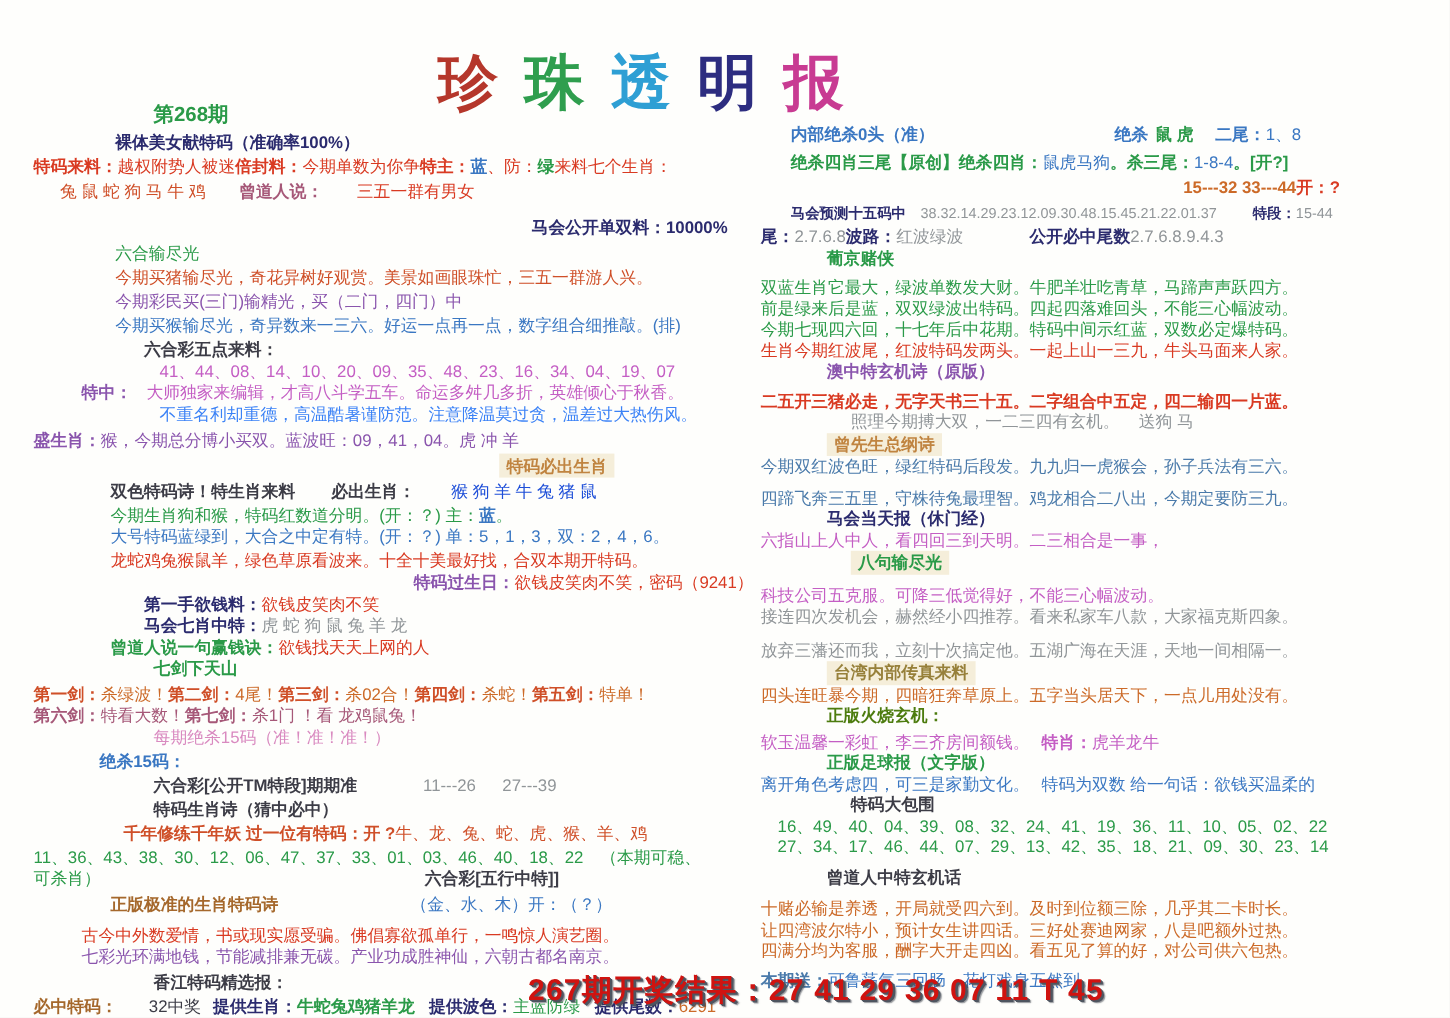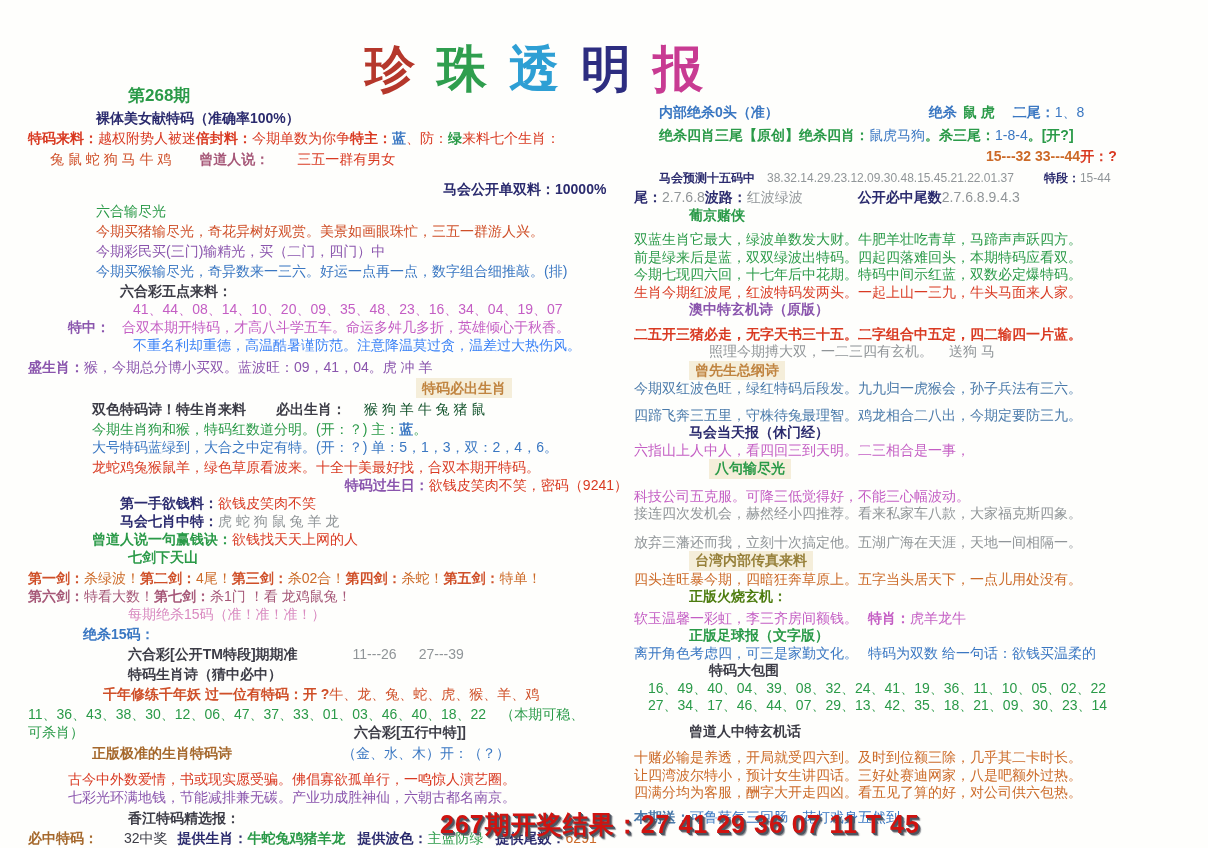--- a/index.html
+++ b/index.html
@@ -32,25 +32,25 @@
       <div class="line" style="padding-left: 68px; margin-top: 2px;"><span style="color: rgb(43, 43, 110); font-weight: bold;">裸体美女献特码（准确率100%）</span></div>
       <div class="line" style="margin-top: 2px;"><span style="color: rgb(217, 58, 34); font-weight: bold;">特码来料：</span><span style="color: rgb(217, 58, 34);">越权附势人被迷 </span><span style="color: rgb(217, 58, 34); font-weight: bold;">倍封料：</span><span style="color: rgb(217, 58, 34);">今期单数为你争 </span><span style="color: rgb(217, 58, 34); font-weight: bold;">特主：</span><span style="color: rgb(58, 119, 194); font-weight: bold;">蓝</span><span style="color: rgb(217, 58, 34);">、防：</span><span style="color: rgb(42, 154, 72); font-weight: bold;">绿</span><span style="color: rgb(217, 58, 34);"> 来料七个生肖：</span></div>
       <div class="line" style="padding-left: 22px; margin-top: 3px;"><span style="color: rgb(207, 79, 40);">兔 鼠 蛇 狗 马 牛 鸡</span><span style="color: rgb(166, 88, 120); font-weight: bold; margin-left: 28px;">曾道人说：</span><span style="color: rgb(217, 58, 34); margin-left: 28px;">三五一群有男女</span></div>
       <div class="line" style="padding-left: 415px; margin-top: 12px;"><span style="color: rgb(43, 43, 110); font-weight: bold;">马会公开单双料：10000%</span></div>
       <div class="line" style="padding-left: 68px; margin-top: 4px;"><span style="color: rgb(42, 154, 72);">六合输尽光</span></div>
       <div class="line" style="padding-left: 68px; margin-top: 2px;"><span style="color: rgb(207, 79, 40);">今期买猪输尽光，奇花异树好观赏。美景如画眼珠忙，三五一群游人兴。</span></div>
       <div class="line" style="padding-left: 68px; margin-top: 2px;"><span style="color: rgb(138, 85, 173);">今期彩民买(三门)输精光，买（二门，四门）中</span></div>
       <div class="line" style="padding-left: 68px; margin-top: 2px;"><span style="color: rgb(58, 119, 194);">今期买猴输尽光，奇异数来一三六。好运一点再一点，数字组合细推敲。(排)</span></div>
       <div class="line" style="padding-left: 92px; margin-top: 2px;"><span style="color: rgb(60, 60, 70); font-weight: bold;">六合彩五点来料：</span></div>
       <div class="line" style="padding-left: 105px;"><span style="color: rgb(196, 94, 196);">41、44、08、14、10、20、09、35、48、23、16、34、04、19、07</span></div>
-      <div class="line" style="padding-left: 40px;"><span style="color: rgb(138, 85, 173); font-weight: bold;">特中：</span><span style="color: rgb(196, 94, 196); margin-left: 12px;">合双本期开特码，才高八斗学五车。命运多舛几多折，英雄倾心于秋香。</span></div>
+      <div class="line" style="padding-left: 40px;"><span style="color: rgb(138, 85, 173); font-weight: bold;">特中：</span><span style="color: rgb(196, 94, 196); margin-left: 12px;">大师独家来编辑，才高八斗学五车。命运多舛几多折，英雄倾心于秋香。</span></div>
       <div class="line" style="padding-left: 105px;"><span style="color: #3b82f6;">不重名利却重德，高温酷暑谨防范。注意降温莫过贪，温差过大热伤风。</span></div>
       <div class="line" style="margin-top: 4px;"><span style="color: rgb(138, 85, 173); font-weight: bold;">盛生肖：</span><span style="color: rgb(138, 85, 173);">猴，今期总分博小买双。蓝波旺：09，41，04。虎 冲 羊</span></div>
       <div class="line hl" style="padding-left: 388px; margin-top: 2px;"><span style="color: rgb(192, 132, 64); font-weight: bold;">特码必出生肖</span></div>
-      <div class="line" style="padding-left: 64px; margin-top: 2px;"><span style="color: rgb(60, 60, 70); font-weight: bold;">双色特码诗！特生肖来料</span><span style="color: rgb(60, 60, 70); font-weight: bold; margin-left: 30px;">必出生肖：</span><span style="color: #14532d; margin-left: 18px;">猴 狗 羊 牛 兔 猪 鼠</span></div>
+      <div class="line" style="padding-left: 64px; margin-top: 2px;"><span style="color: rgb(60, 60, 70); font-weight: bold;">双色特码诗！特生肖来料</span><span style="color: rgb(60, 60, 70); font-weight: bold; margin-left: 30px;">必出生肖：</span><span style="color: #1d4ed8; margin-left: 30px;">猴 狗 羊 牛 兔 猪 鼠</span></div>
       <div class="line" style="padding-left: 64px; margin-top: 2px;"><span style="color: rgb(42, 154, 72);">今期生肖狗和猴，特码红数道分明。(开：？) 主：</span><span style="color: rgb(58, 119, 194); font-weight: bold;">蓝</span><span style="color: rgb(42, 154, 72);">。</span></div>
       <div class="line" style="padding-left: 64px;"><span style="color: rgb(58, 119, 194);">大号特码蓝绿到，大合之中定有特。(开：？) 单：5，1，3，双：2，4，6。</span></div>
       <div class="line" style="padding-left: 64px; margin-top: 2px;"><span style="color: rgb(217, 58, 34);">龙蛇鸡兔猴鼠羊，绿色草原看波来。十全十美最好找，合双本期开特码。</span></div>
       <div class="line" style="padding-left: 64px; text-align: right;"><span style="color: rgb(138, 85, 173); font-weight: bold;">特码过生日：</span><span style="color: rgb(217, 58, 34);">欲钱皮笑肉不笑，密码（9241）</span></div>
       <div class="line" style="padding-left: 92px;"><span style="color: rgb(43, 43, 110); font-weight: bold;">第一手欲钱料：</span><span style="color: rgb(217, 58, 34);">欲钱皮笑肉不笑</span></div>
       <div class="line" style="padding-left: 92px;"><span style="color: rgb(43, 43, 110); font-weight: bold;">马会七肖中特：</span><span style="color: rgb(144, 149, 152);">虎 蛇 狗 鼠 兔 羊 龙</span></div>
       <div class="line" style="padding-left: 64px;"><span style="color: rgb(42, 154, 72); font-weight: bold;">曾道人说一句赢钱诀：</span><span style="color: rgb(217, 58, 34);">欲钱找天天上网的人</span></div>
       <div class="line" style="padding-left: 100px;"><span style="color: rgb(42, 154, 72); font-weight: bold;">七剑下天山</span></div>
       <div class="line" style="margin-top: 3px;"><span style="color: rgb(207, 79, 40); font-weight: bold;">第一剑：</span><span style="color: rgb(204, 106, 40);">杀绿波！</span><span style="color: rgb(207, 79, 40); font-weight: bold;">第二剑：</span><span style="color: rgb(204, 106, 40);">4尾！</span><span style="color: rgb(207, 79, 40); font-weight: bold;">第三剑：</span><span style="color: rgb(204, 106, 40);">杀02合！</span><span style="color: rgb(207, 79, 40); font-weight: bold;">第四剑：</span><span style="color: rgb(204, 106, 40);">杀蛇！</span><span style="color: rgb(207, 79, 40); font-weight: bold;">第五剑：</span><span style="color: rgb(204, 106, 40);">特单！</span></div>
       <div class="line"><span style="color: rgb(166, 88, 120); font-weight: bold;">第六剑：</span><span style="color: rgb(166, 88, 120);">特看大数！</span><span style="color: rgb(166, 88, 120); font-weight: bold;">第七剑：</span><span style="color: rgb(166, 88, 120);">杀1门 ！看 龙鸡鼠兔！</span></div>
@@ -68,21 +68,21 @@
       <div class="line" style="margin-top: 2px;"><span style="color: rgb(165, 104, 44); font-weight: bold;">必中特码：</span><span style="color: rgb(60, 60, 70); margin-left: 26px;">32中奖</span><span style="color: rgb(43, 43, 110); font-weight: bold; margin-left: 10px;">提供生肖：</span><span style="color: rgb(42, 154, 72); font-weight: bold;">牛蛇兔鸡猪羊龙</span><span style="color: rgb(43, 43, 110); font-weight: bold; margin-left: 12px;">提供波色：</span><span style="color: rgb(42, 154, 72);">主蓝防绿</span><span style="color: rgb(43, 43, 110); font-weight: bold; margin-left: 12px;">提供尾数：</span><span style="color: rgb(204, 106, 40);">6291</span></div>
     </div>
   <div class="col col-right">
       <div class="line" style="padding-left: 25px;"><span style="color: rgb(58, 119, 194); font-weight: bold;">内部绝杀0头（准）</span><span style="color: rgb(58, 119, 194); font-weight: bold; margin-left: 150px;">绝杀</span><span style="color: rgb(42, 154, 72); font-weight: bold; margin-left: 6px;">鼠 虎</span><span style="color: rgb(58, 119, 194); font-weight: bold; margin-left: 18px;">二尾：</span><span style="color: rgb(58, 119, 194);">1、8</span></div>
       <div class="line" style="padding-left: 25px; margin-top: 5px;"><span style="color: rgb(42, 154, 72); font-weight: bold;">绝杀四肖三尾【原创】</span><span style="color: rgb(42, 154, 72); font-weight: bold;">绝杀四肖：</span><span style="color: rgb(58, 119, 194);">鼠虎马狗</span><span style="color: rgb(42, 154, 72); font-weight: bold;"> 。杀三尾：</span><span style="color: rgb(58, 119, 194);">1-8-4 </span><span style="color: rgb(42, 154, 72); font-weight: bold;">。[开?]</span></div>
       <div class="line" style="padding-left: 352px; margin-top: 4px;"><span style="color: rgb(204, 106, 40); font-weight: bold;">15---32 33---44</span><span style="color: rgb(217, 58, 34); font-weight: bold;">开：?</span></div>
       <div class="line sm" style="padding-left: 25px; margin-top: 4px;"><span style="color: rgb(43, 43, 110); font-weight: bold;">马会预测十五码中</span><span style="color: rgb(144, 149, 152); margin-left: 12px;">38.32.14.29.23.12.09.30.48.15.45.21.22.01.37</span><span style="color: rgb(43, 43, 110); font-weight: bold; margin-left: 30px;">特段：</span><span style="color: rgb(144, 149, 152);">15-44</span></div>
       <div class="line" style="margin-top: 2px;"><span style="color: rgb(43, 43, 110); font-weight: bold;">尾：</span><span style="color: rgb(144, 149, 152);">2.7.6.8 </span><span style="color: rgb(43, 43, 110); font-weight: bold;">波路：</span><span style="color: rgb(144, 149, 152);">红波绿波</span><span style="color: rgb(43, 43, 110); font-weight: bold; margin-left: 55px;">公开必中尾数</span><span style="color: rgb(144, 149, 152);">2.7.6.8.9.4.3</span></div>
       <div class="line" style="padding-left: 55px;"><span style="color: rgb(42, 154, 72); font-weight: bold;">葡京赌侠</span></div>
       <div class="line" style="margin-top: 7px;"><span style="color: rgb(42, 154, 72);">双蓝生肖它最大，绿波单数发大财。牛肥羊壮吃青草，马蹄声声跃四方。</span></div>
-      <div class="line"><span style="color: rgb(42, 154, 72);">前是绿来后是蓝，双双绿波出特码。四起四落难回头，本期特码应看双。</span></div>
+      <div class="line"><span style="color: rgb(42, 154, 72);">前是绿来后是蓝，双双绿波出特码。四起四落难回头，不能三心幅波动。</span></div>
       <div class="line"><span style="color: rgb(42, 154, 72);">今期七现四六回，十七年后中花期。特码中间示红蓝，双数必定爆特码。</span></div>
       <div class="line"><span style="color: rgb(217, 58, 34);">生肖今期红波尾，红波特码发两头。一起上山一三九，牛头马面来人家。</span></div>
       <div class="line" style="padding-left: 55px;"><span style="color: rgb(138, 85, 173); font-weight: bold;">澳中特玄机诗（原版）</span></div>
       <div class="line" style="margin-top: 7px;"><span style="color: rgb(217, 58, 34); font-weight: bold;">二五开三猪必走，无字天书三十五。二字组合中五定，四二输四一片蓝。</span></div>
       <div class="line" style="padding-left: 75px;"><span style="color: rgb(144, 149, 152);">照理今期搏大双，一二三四有玄机。</span><span style="color: rgb(144, 149, 152); margin-left: 16px;">送狗 马</span></div>
       <div class="line hl" style="padding-left: 55px;"><span style="color: rgb(192, 132, 64); font-weight: bold;">曾先生总纲诗</span></div>
       <div class="line"><span style="color: rgb(74, 122, 170);">今期双红波色旺，绿红特码后段发。九九归一虎猴会，孙子兵法有三六。</span></div>
       <div class="line" style="margin-top: 9px;"><span style="color: rgb(74, 122, 170);">四蹄飞奔三五里，守株待兔最理智。鸡龙相合二八出，今期定要防三九。</span></div>
       <div class="line" style="padding-left: 55px;"><span style="color: rgb(43, 43, 110); font-weight: bold;">马会当天报（休门经）</span></div>
       <div class="line"><span style="color: rgb(196, 94, 196);">六指山上人中人，看四回三到天明。二三相合是一事，</span></div>

